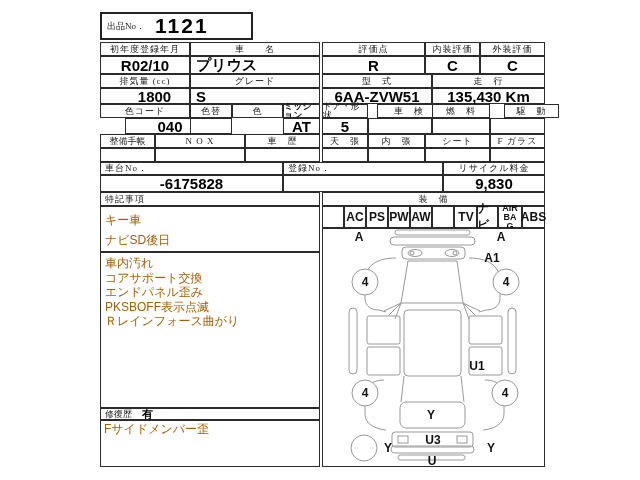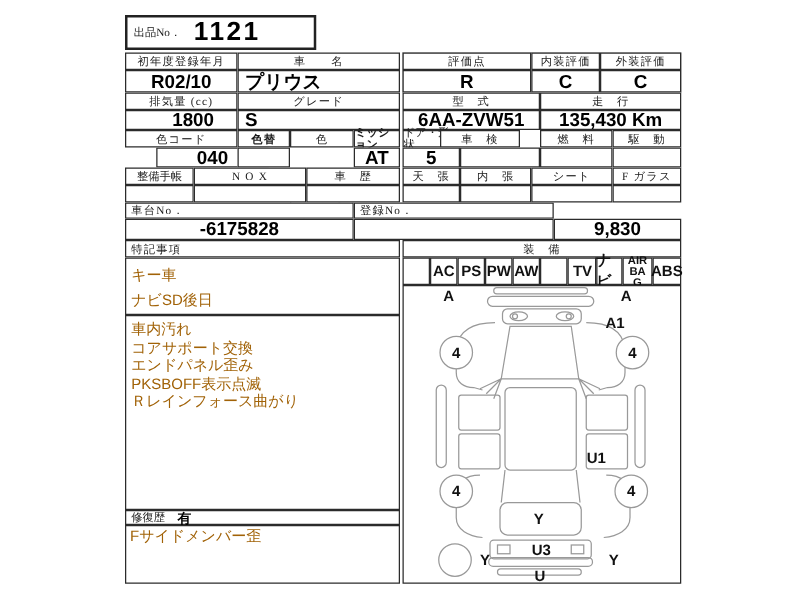--- a/index.html
+++ b/index.html
@@ -34,47 +34,47 @@
 <div class="sheet">
 
   <div class="lotbox">
     <span class="lotlabel">出品No．</span>
     <span class="lotnum">1121</span>
   </div>
 
   <div class="cell hd" style="left:100px;top:42px;width:90px;height:14px;">初年度登録年月</div>
   <div class="cell hd" style="left:190px;top:42px;width:130px;height:14px;">車　　名</div>
   <div class="cell val" style="left:100px;top:56px;width:90px;height:18px;">R02/10</div>
-  <div class="cell val l" style="left:190px;top:56px;width:130px;height:18px;">プリウス</div>
+  <div class="cell val l" style="left:190px;top:56px;width:130px;height:18px;font-family:Liberation Serif, serif;">プリウス</div>
 
   <div class="cell thick nob" style="left:322px;top:42px;width:223px;height:32px;border:2px solid #1a1a1a;"></div>
   <div class="cell hd" style="left:322px;top:42px;width:103px;height:14px;">評価点</div>
   <div class="cell hd" style="left:425px;top:42px;width:55px;height:14px;">内装評価</div>
   <div class="cell hd" style="left:480px;top:42px;width:65px;height:14px;">外装評価</div>
   <div class="cell val" style="left:322px;top:56px;width:103px;height:18px;">R</div>
   <div class="cell val" style="left:425px;top:56px;width:55px;height:18px;">C</div>
   <div class="cell val" style="left:480px;top:56px;width:65px;height:18px;">C</div>
 
   <div class="cell hd" style="left:100px;top:74px;width:90px;height:14px;">排気量 (cc)</div>
   <div class="cell hd" style="left:190px;top:74px;width:130px;height:14px;">グレード</div>
   <div class="cell hd" style="left:322px;top:74px;width:110px;height:14px;">型　式</div>
   <div class="cell hd" style="left:432px;top:74px;width:113px;height:14px;">走　行</div>
   <div class="cell val" style="left:100px;top:88px;width:90px;height:16px;padding-left:19px;">1800</div>
   <div class="cell val l" style="left:190px;top:88px;width:130px;height:16px;">S</div>
   <div class="cell val" style="left:322px;top:88px;width:110px;height:16px;">6AA-ZVW51</div>
   <div class="cell val" style="left:432px;top:88px;width:113px;height:16px;">135,430 Km</div>
 
   <div class="cell hd" style="left:100px;top:104px;width:90px;height:14px;">色コード</div>
-  <div class="cell hd" style="left:190px;top:104px;width:42px;height:14px;font-weight:bold;">色替</div>
+  <div class="cell hd" style="left:190px;top:104px;width:42px;height:14px;">色替</div>
   <div class="cell hd" style="left:232px;top:104px;width:51px;height:14px;">色</div>
   <div class="cell hd" style="left:283px;top:104px;width:37px;height:14px;letter-spacing:0;font-weight:bold;">ミッション</div>
   <div class="cell hd" style="left:322px;top:104px;width:46px;height:14px;letter-spacing:0;">ドア・形状</div>
-  <div class="cell hd" style="left:352px;top:104px;width:64px;height:14px;">車　検</div>
+  <div class="cell hd" style="left:377px;top:104px;width:64px;height:14px;">車　検</div>
   <div class="cell hd" style="left:432px;top:104px;width:58px;height:14px;">燃　料</div>
-  <div class="cell hd" style="left:490px;top:104px;width:55px;height:14px;">駆　動</div>
+  <div class="cell hd" style="left:504px;top:104px;width:55px;height:14px;">駆　動</div>
   <div class="cell val" style="left:100px;top:118px;width:90px;height:16px;margin-left:25px;">040</div>
   <div class="cell val" style="left:190px;top:118px;width:42px;height:16px;"></div>
   <div class="cell val l s13" style="left:232px;top:118px;width:51px;height:16px;">ホワイト</div>
   <div class="cell val" style="left:283px;top:118px;width:37px;height:16px;">AT</div>
   <div class="cell val" style="left:322px;top:118px;width:46px;height:16px;">5</div>
   <div class="cell val" style="left:368px;top:118px;width:64px;height:16px;"></div>
   <div class="cell val" style="left:432px;top:118px;width:58px;height:16px;"></div>
   <div class="cell val" style="left:490px;top:118px;width:55px;height:16px;"></div>
 
   <div class="cell hd" style="left:100px;top:134px;width:55px;height:14px;letter-spacing:0;">整備手帳</div>
@@ -87,20 +87,21 @@
   <div class="cell val" style="left:100px;top:148px;width:55px;height:14px;"></div>
   <div class="cell val" style="left:155px;top:148px;width:90px;height:14px;"></div>
   <div class="cell val" style="left:245px;top:148px;width:75px;height:14px;"></div>
   <div class="cell val" style="left:322px;top:148px;width:46px;height:14px;"></div>
   <div class="cell val" style="left:368px;top:148px;width:57px;height:14px;"></div>
   <div class="cell val" style="left:425px;top:148px;width:65px;height:14px;"></div>
   <div class="cell val" style="left:490px;top:148px;width:55px;height:14px;"></div>
 
   <div class="cell hd l" style="left:100px;top:162px;width:183px;height:13px;">車台No．</div>
   <div class="cell hd l" style="left:283px;top:162px;width:160px;height:13px;">登録No．</div>
+  <div class="cell hd" style="left:443px;top:162px;width:102px;height:13px;">リサイクル料金</div>
   <div class="cell val" style="left:100px;top:175px;width:183px;height:17px;">-6175828</div>
   <div class="cell val" style="left:283px;top:175px;width:160px;height:17px;"></div>
   <div class="cell val" style="left:443px;top:175px;width:102px;height:17px;">9,830</div>
 
   <div class="cell hd l" style="left:100px;top:192px;width:220px;height:14px;">特記事項</div>
   <div class="cell" style="left:100px;top:206px;width:220px;height:46px;">
     <div class="notes" style="padding:3px 0 0 4px;line-height:20px;">
       <div>キー車</div>
       <div>ナビSD後日</div>
     </div>

